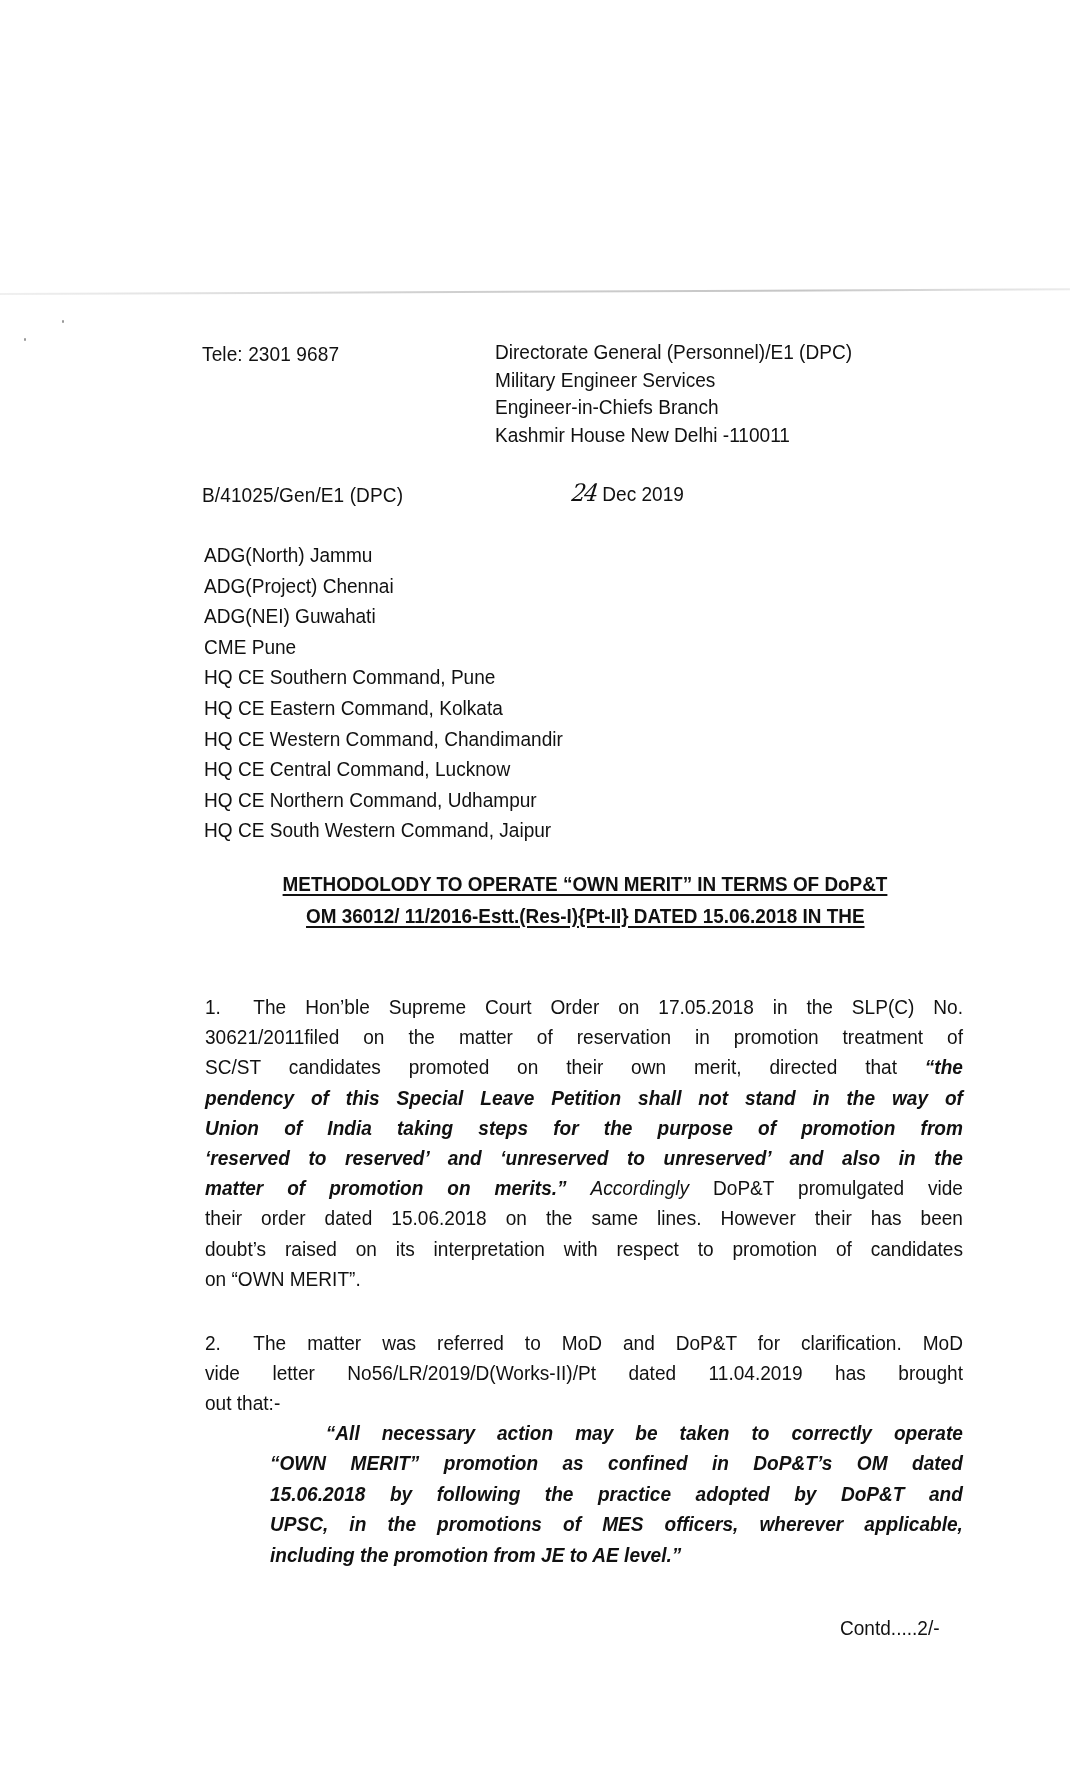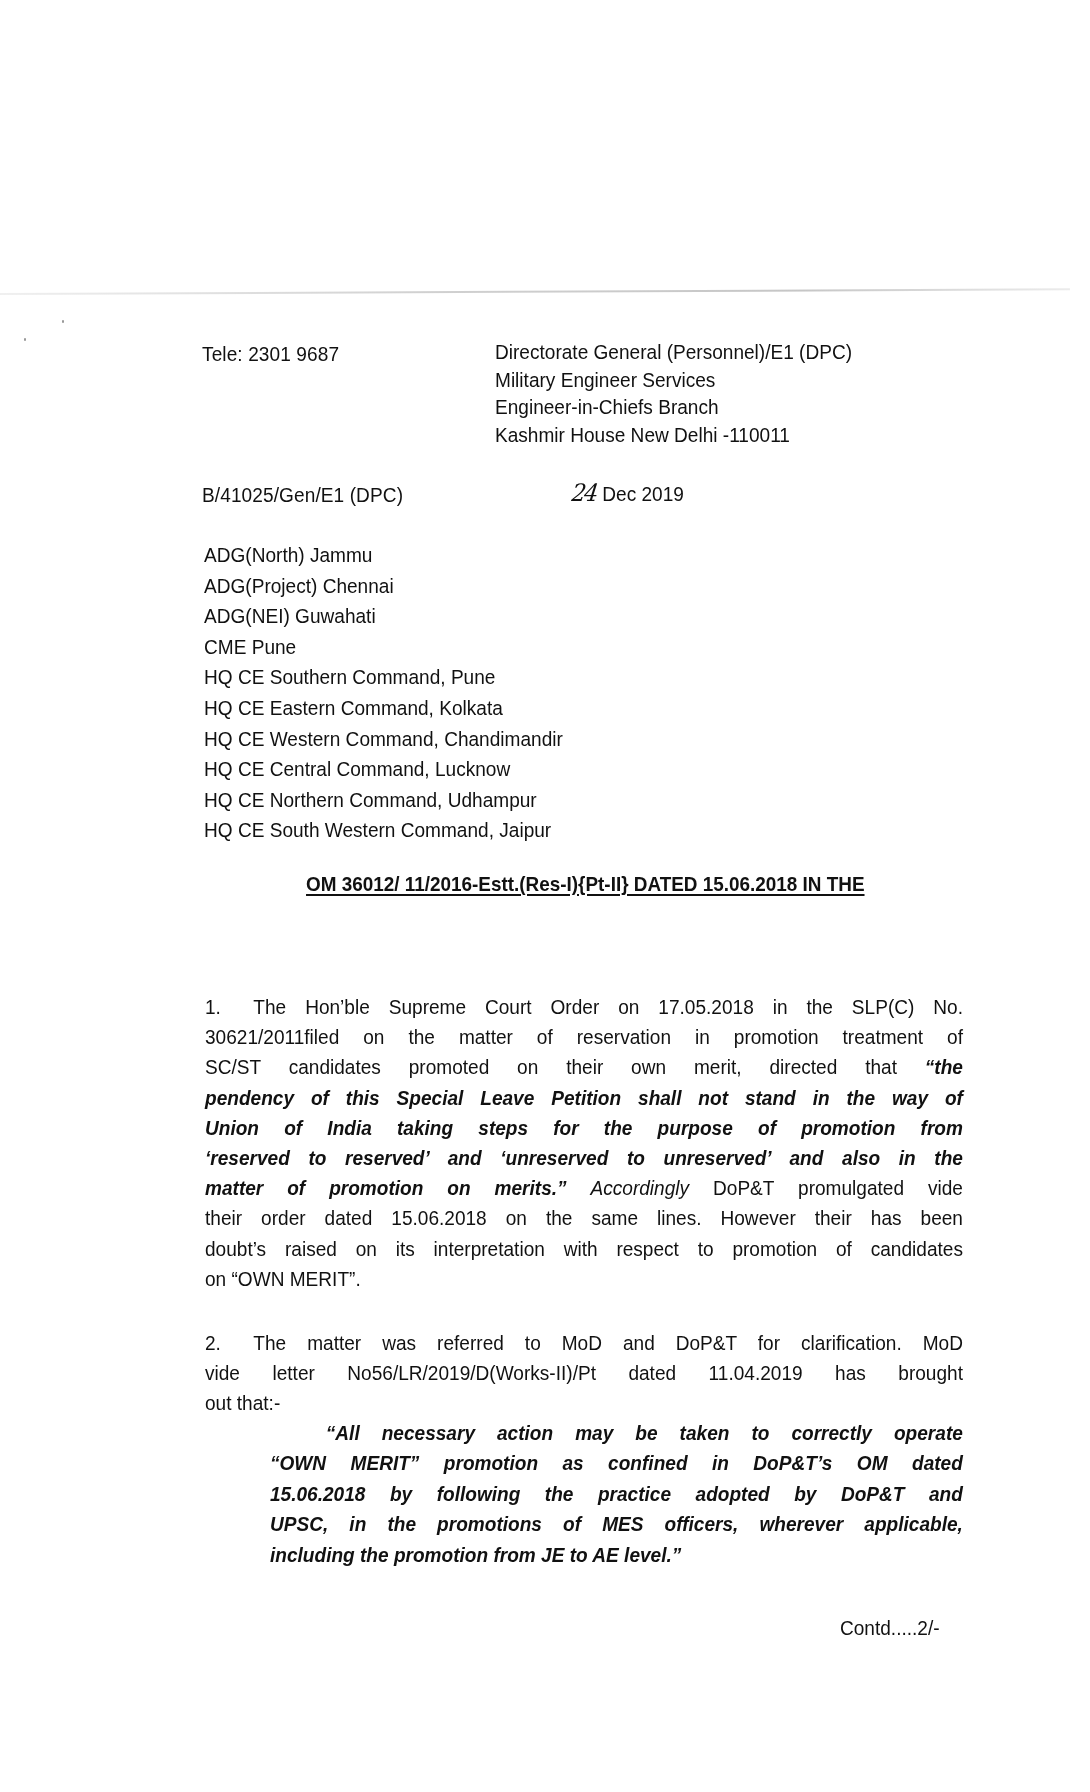--- a/index.html
+++ b/index.html
@@ -186,20 +186,21 @@
     <div>CME Pune</div>
     <div>HQ CE Southern Command, Pune</div>
     <div>HQ CE Eastern Command, Kolkata</div>
     <div>HQ CE Western Command, Chandimandir</div>
     <div>HQ CE Central Command, Lucknow</div>
     <div>HQ CE Northern Command, Udhampur</div>
     <div>HQ CE South Western Command, Jaipur</div>
   </div>
 
   <div class="heading">
+    <div><span>METHODOLODY TO OPERATE “OWN MERIT” IN TERMS OF DoP&amp;T</span></div>
     <div><span>OM  36012/ 11/2016-Estt.(Res-I){Pt-II} DATED 15.06.2018 IN THE</span></div>
   </div>
 
   <div class="para narrow" style="top:992px; width:815px;">
     <span class="line"><span class="para-num">1.</span><span>The Hon’ble Supreme Court Order on 17.05.2018 in the SLP(C) No.</span></span>
     <span class="line">30621/2011filed on the matter of reservation in promotion treatment of</span>
     <span class="line"><span>SC/ST candidates promoted on their own merit, directed that</span> <span class="bi">“the</span></span>
     <span class="line bi">pendency of this Special Leave Petition shall not stand in the way of</span>
     <span class="line bi">Union of India taking steps for the purpose of promotion from</span>
     <span class="line bi">‘reserved to reserved’ and ‘unreserved to unreserved’ and also in the</span>

